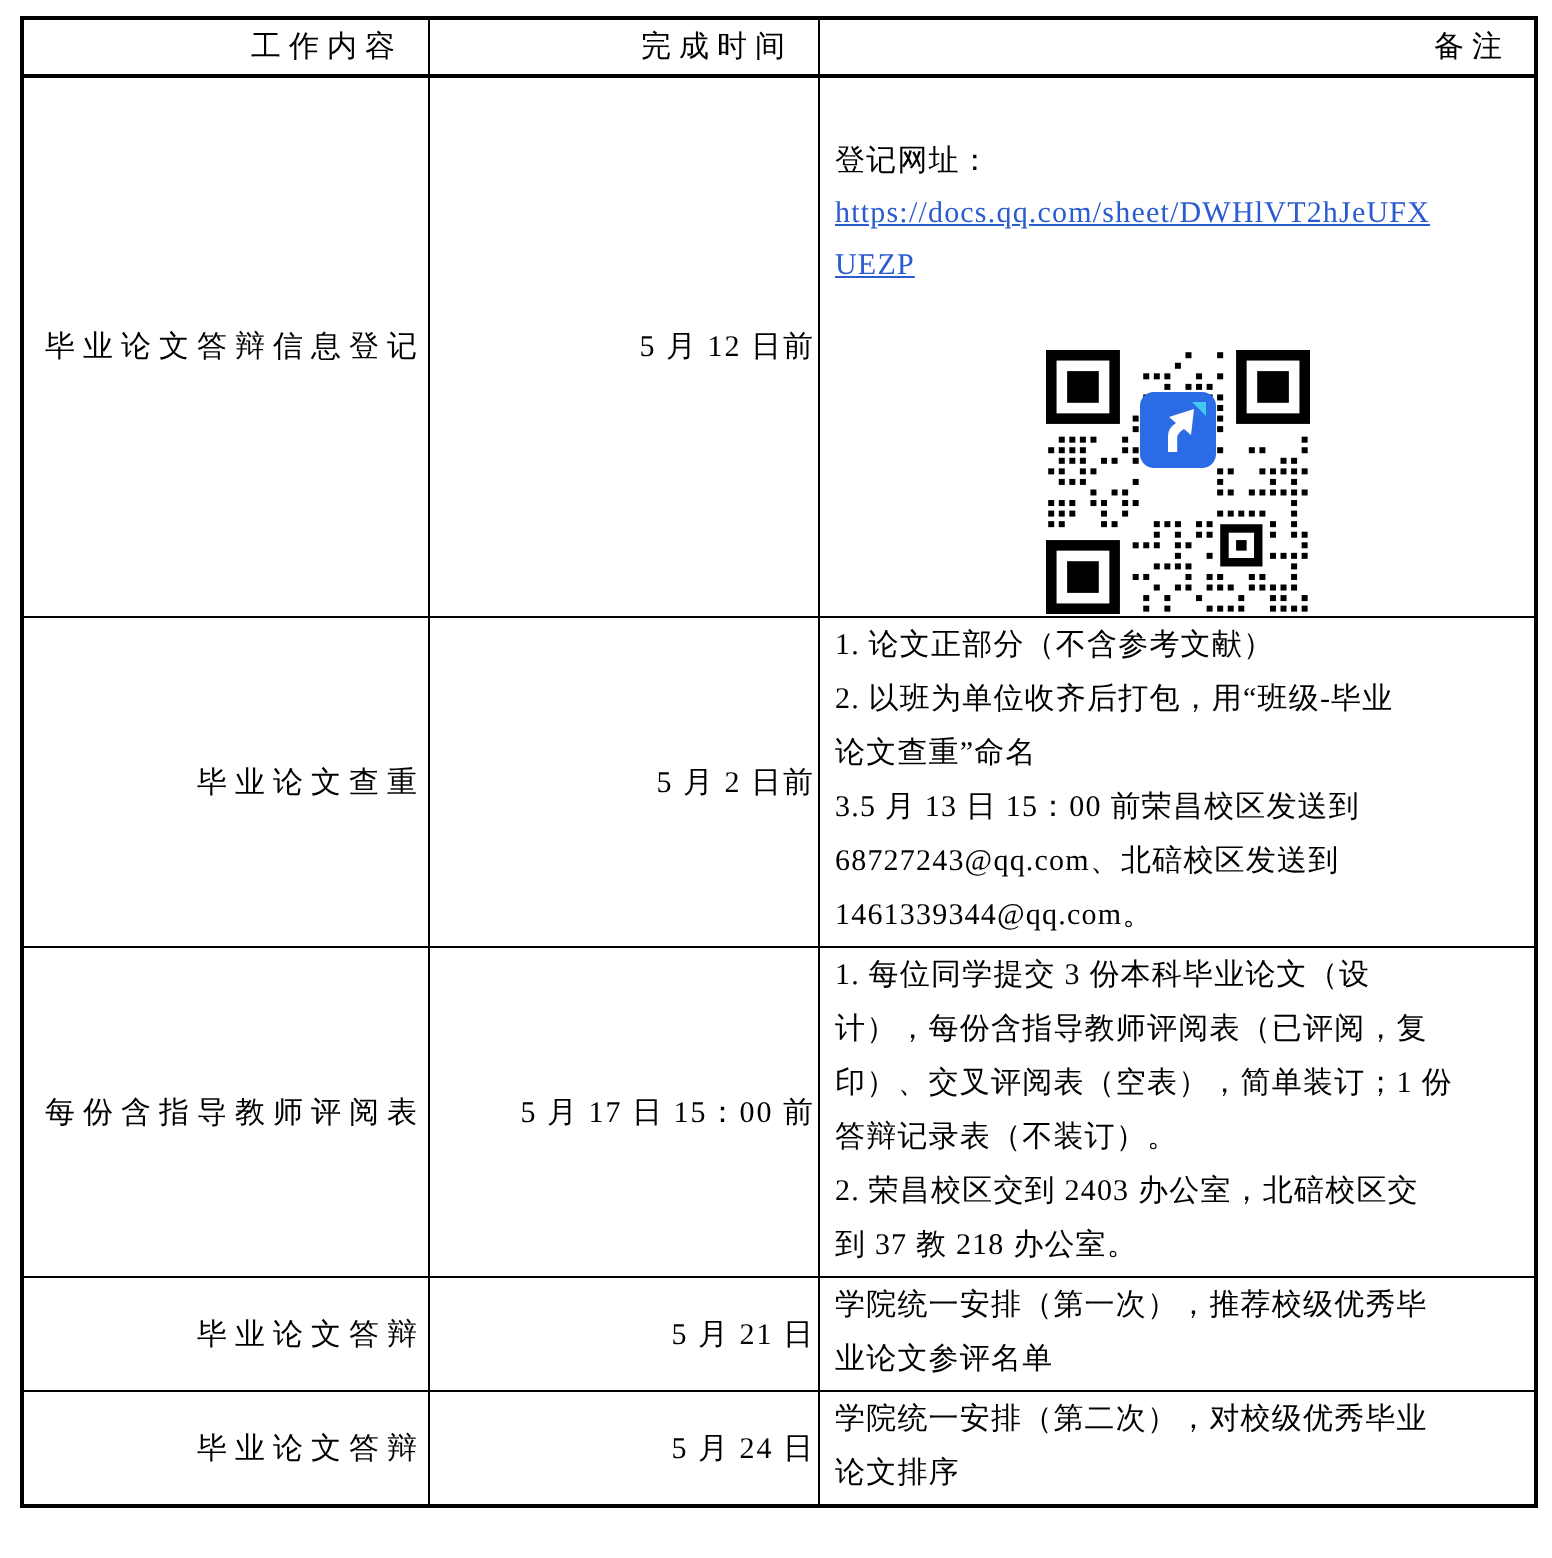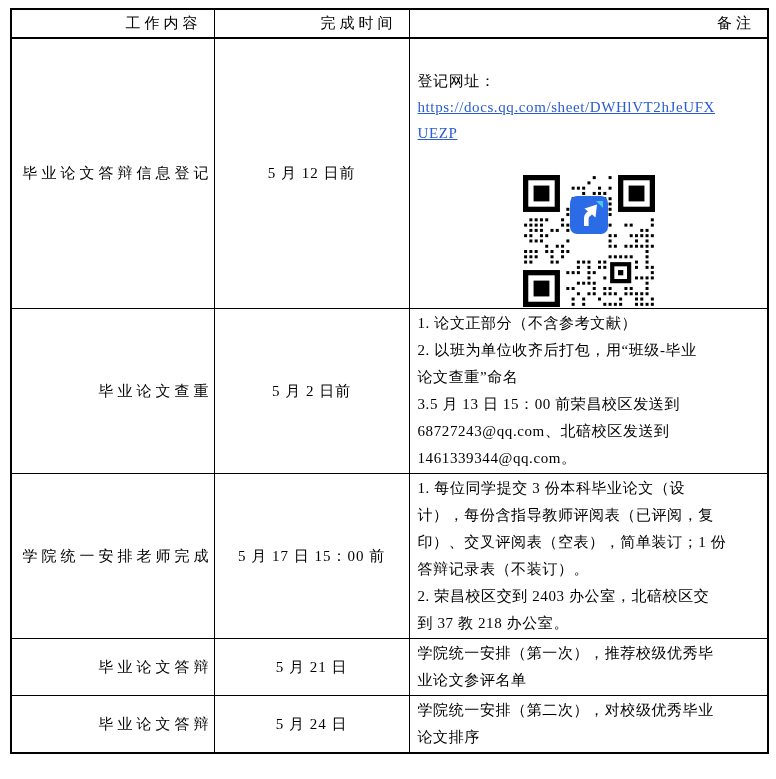--- a/index.html
+++ b/index.html
@@ -32,21 +32,21 @@
     text-align:right;
     letter-spacing:4px;
     padding:1px 12px;
   }
   td.task{
     letter-spacing:4px;
     padding-left:7px;
     text-align:right;
   }
   td.time{
-    text-align:center;
+    text-align:right;
     letter-spacing:1px;
   }
   td.notes{
     padding:1px 6px 1px 8px;
     letter-spacing:0.6px;
     line-height:27px;
     white-space:pre-line;
   }
   tr.h-r0{height:213px}
   tr.h-r1{height:163px}
@@ -302,21 +302,21 @@
       <td class="task">毕业论文查重</td>
       <td class="time">5 月 2 日前</td>
       <td class="notes">1. 论文正部分（不含参考文献）
 2. 以班为单位收齐后打包，用“班级-毕业
 论文查重”命名
 3.5 月 13 日 15：00 前荣昌校区发送到
 68727243@qq.com、北碚校区发送到
 1461339344@qq.com。</td>
     </tr>
     <tr class="h-r2">
-      <td class="task">学院统一安排老师完成</td>
+      <td class="task">每份含指导教师评阅表</td>
       <td class="time">5 月 17 日 15：00 前</td>
       <td class="notes">1. 每位同学提交 3 份本科毕业论文（设
 计），每份含指导教师评阅表（已评阅，复
 印）、交叉评阅表（空表），简单装订；1 份
 答辩记录表（不装订）。
 2. 荣昌校区交到 2403 办公室，北碚校区交
 到 37 教 218 办公室。</td>
     </tr>
     <tr class="h-r4">
       <td class="task">毕业论文答辩</td>

